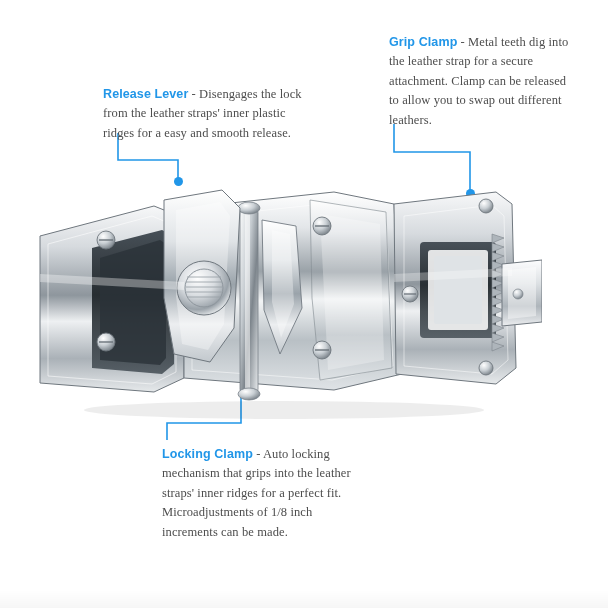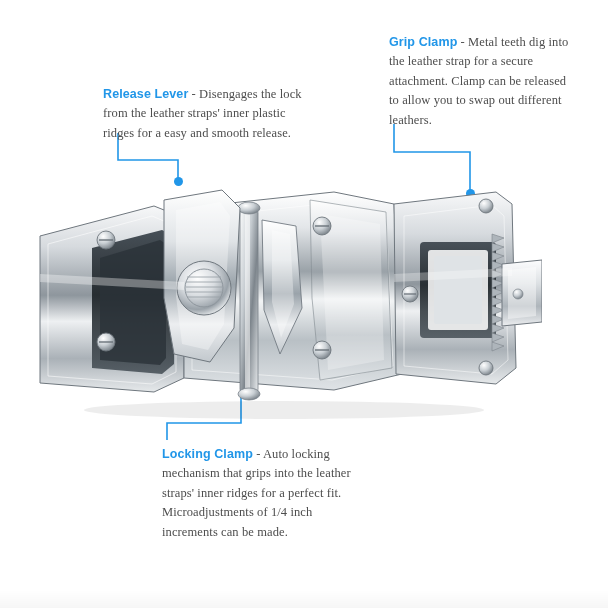--- a/index.html
+++ b/index.html
@@ -220,17 +220,17 @@
 
   <div class="callout" id="callout-release-lever">
     <span class="title">Release Lever</span><span class="body"> - Disengages the lock from the leather straps' inner plastic ridges for a easy and smooth release.</span>
   </div>
 
   <div class="callout" id="callout-grip-clamp">
     <span class="title">Grip Clamp</span><span class="body"> - Metal teeth dig into the leather strap for a secure attachment. Clamp can be released to allow you to swap out different leathers.</span>
   </div>
 
   <div class="callout" id="callout-locking-prong">
-    <span class="title">Locking Clamp</span><span class="body"> - Auto locking mechanism that grips into the leather straps' inner ridges for a perfect fit. Microadjustments of 1/4 inch increments can be made.</span>
+    <span class="title">Locking Clamp</span><span class="body"> - Auto locking mechanism that grips into the leather straps' inner ridges for a perfect fit. Microadjustments of 1/8 inch increments can be made.</span>
   </div>
 
   <div class="bottom-shade"></div>
 </div>
 
 </body></html>

